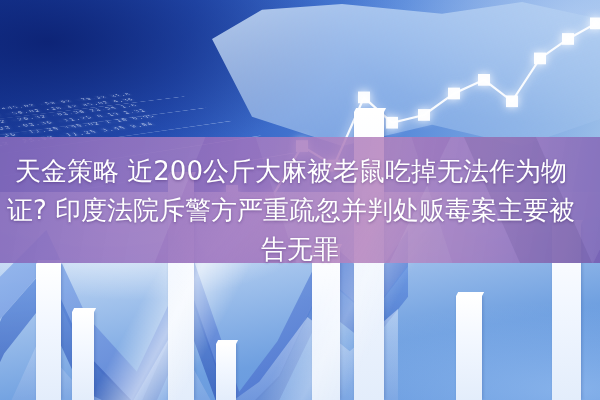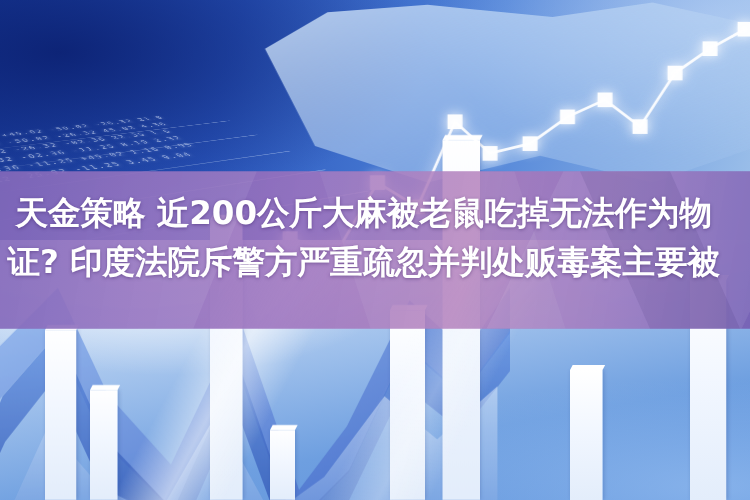--- a/index.html
+++ b/index.html
@@ -122,21 +122,21 @@
   }
 
   
   .headline {
     position: absolute;
     left: 0; right: 0;
     top: 152px;
     text-align: center;
     color: #ffffff;
     font-size: 26px;
-    font-weight: bold;
+    font-weight: normal;
     line-height: 39px;
     letter-spacing: 0px;
     white-space: nowrap;
     text-shadow: 0 1px 3px rgba(50,25,90,.45);
     font-family: "DejaVu Sans", "Liberation Sans", sans-serif;
   }
   .hl-line { display: block; }
   .hl-wide { margin-left: -18px; }
 </style>
 </head>
@@ -239,15 +239,16 @@
       <div class="facet" style="left:-10%;top:0;width:40%;height:100%;transform:skewX(-22deg)"></div>
       <div class="facet" style="left:46%;top:0;width:26%;height:100%;transform:skewX(18deg);background:rgba(255,255,255,.05)"></div>
       <div class="facet" style="left:70%;top:0;width:34%;height:100%;transform:skewX(-26deg);background:rgba(255,255,255,.08)"></div>
       <div class="facet" style="left:82%;top:0;width:12%;height:100%;transform:skewX(24deg);background:rgba(60,40,110,.12)"></div>
     </div>
   </div>
 
   <div class="headline">
     <span class="hl-line hl-wide">天金策略 近200公斤大麻被老鼠吃掉无法作为物</span>
     <span class="hl-line hl-wide">证? 印度法院斥警方严重疏忽并判处贩毒案主要被</span>
+    <span class="hl-line">告无罪</span>
   </div>
 
 </div>
 
 </body></html>

